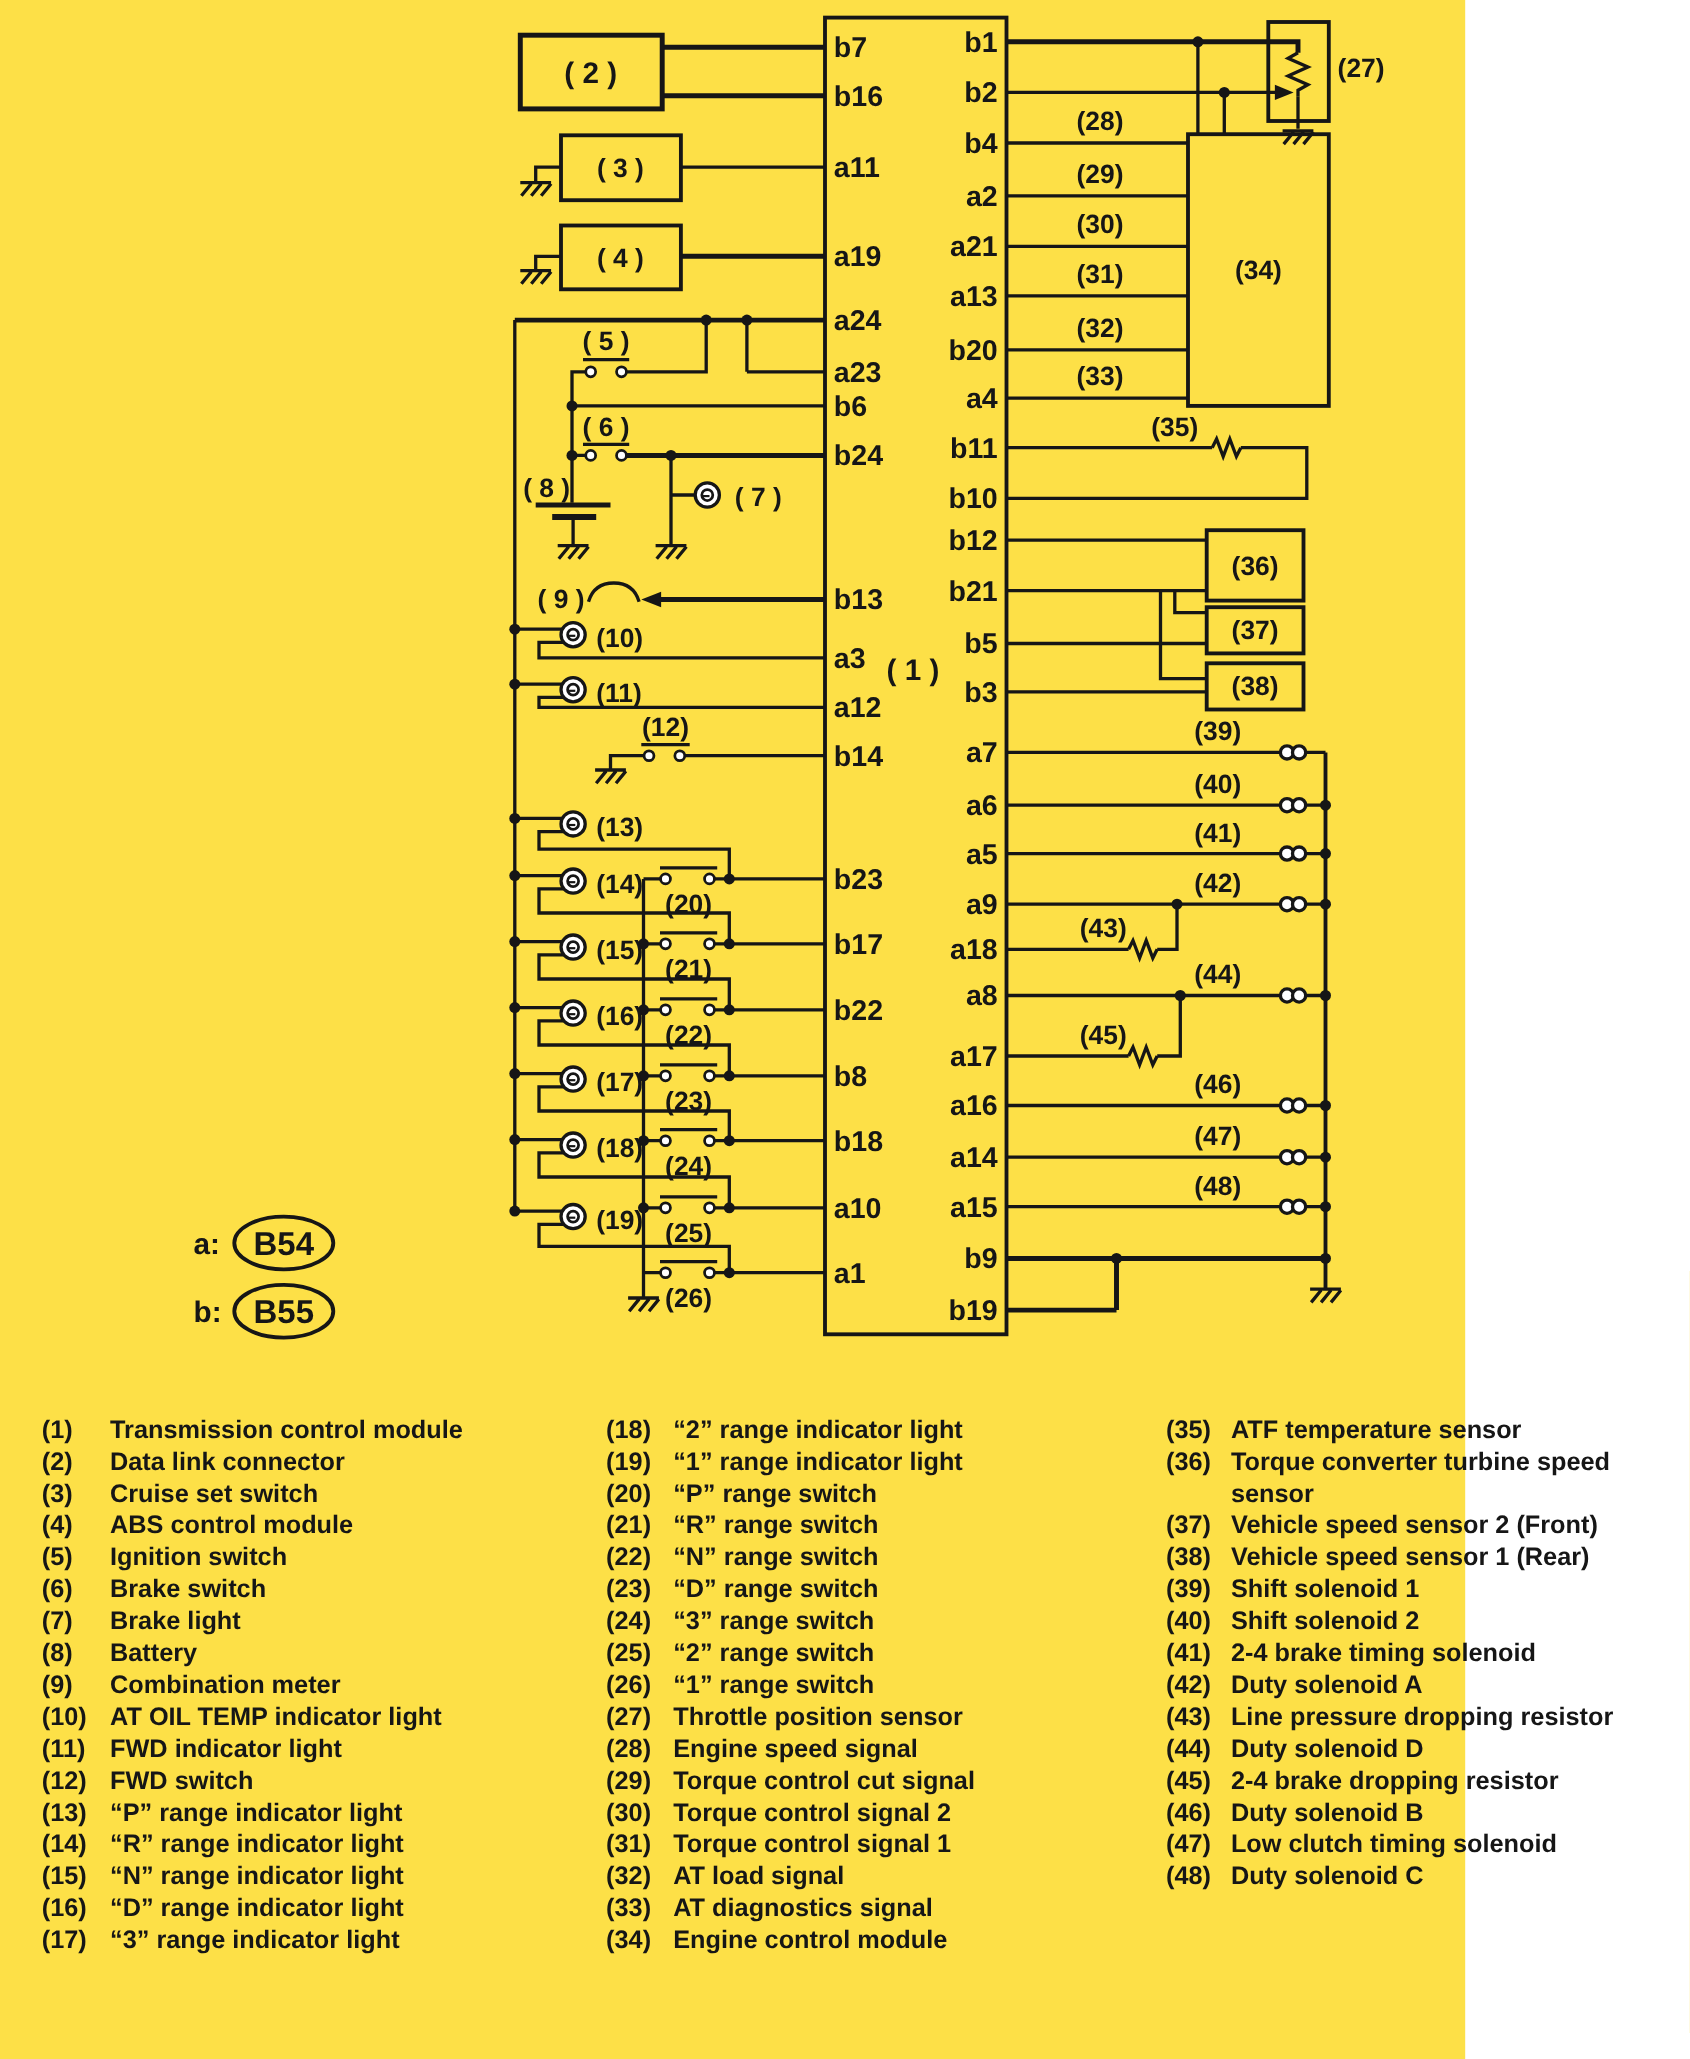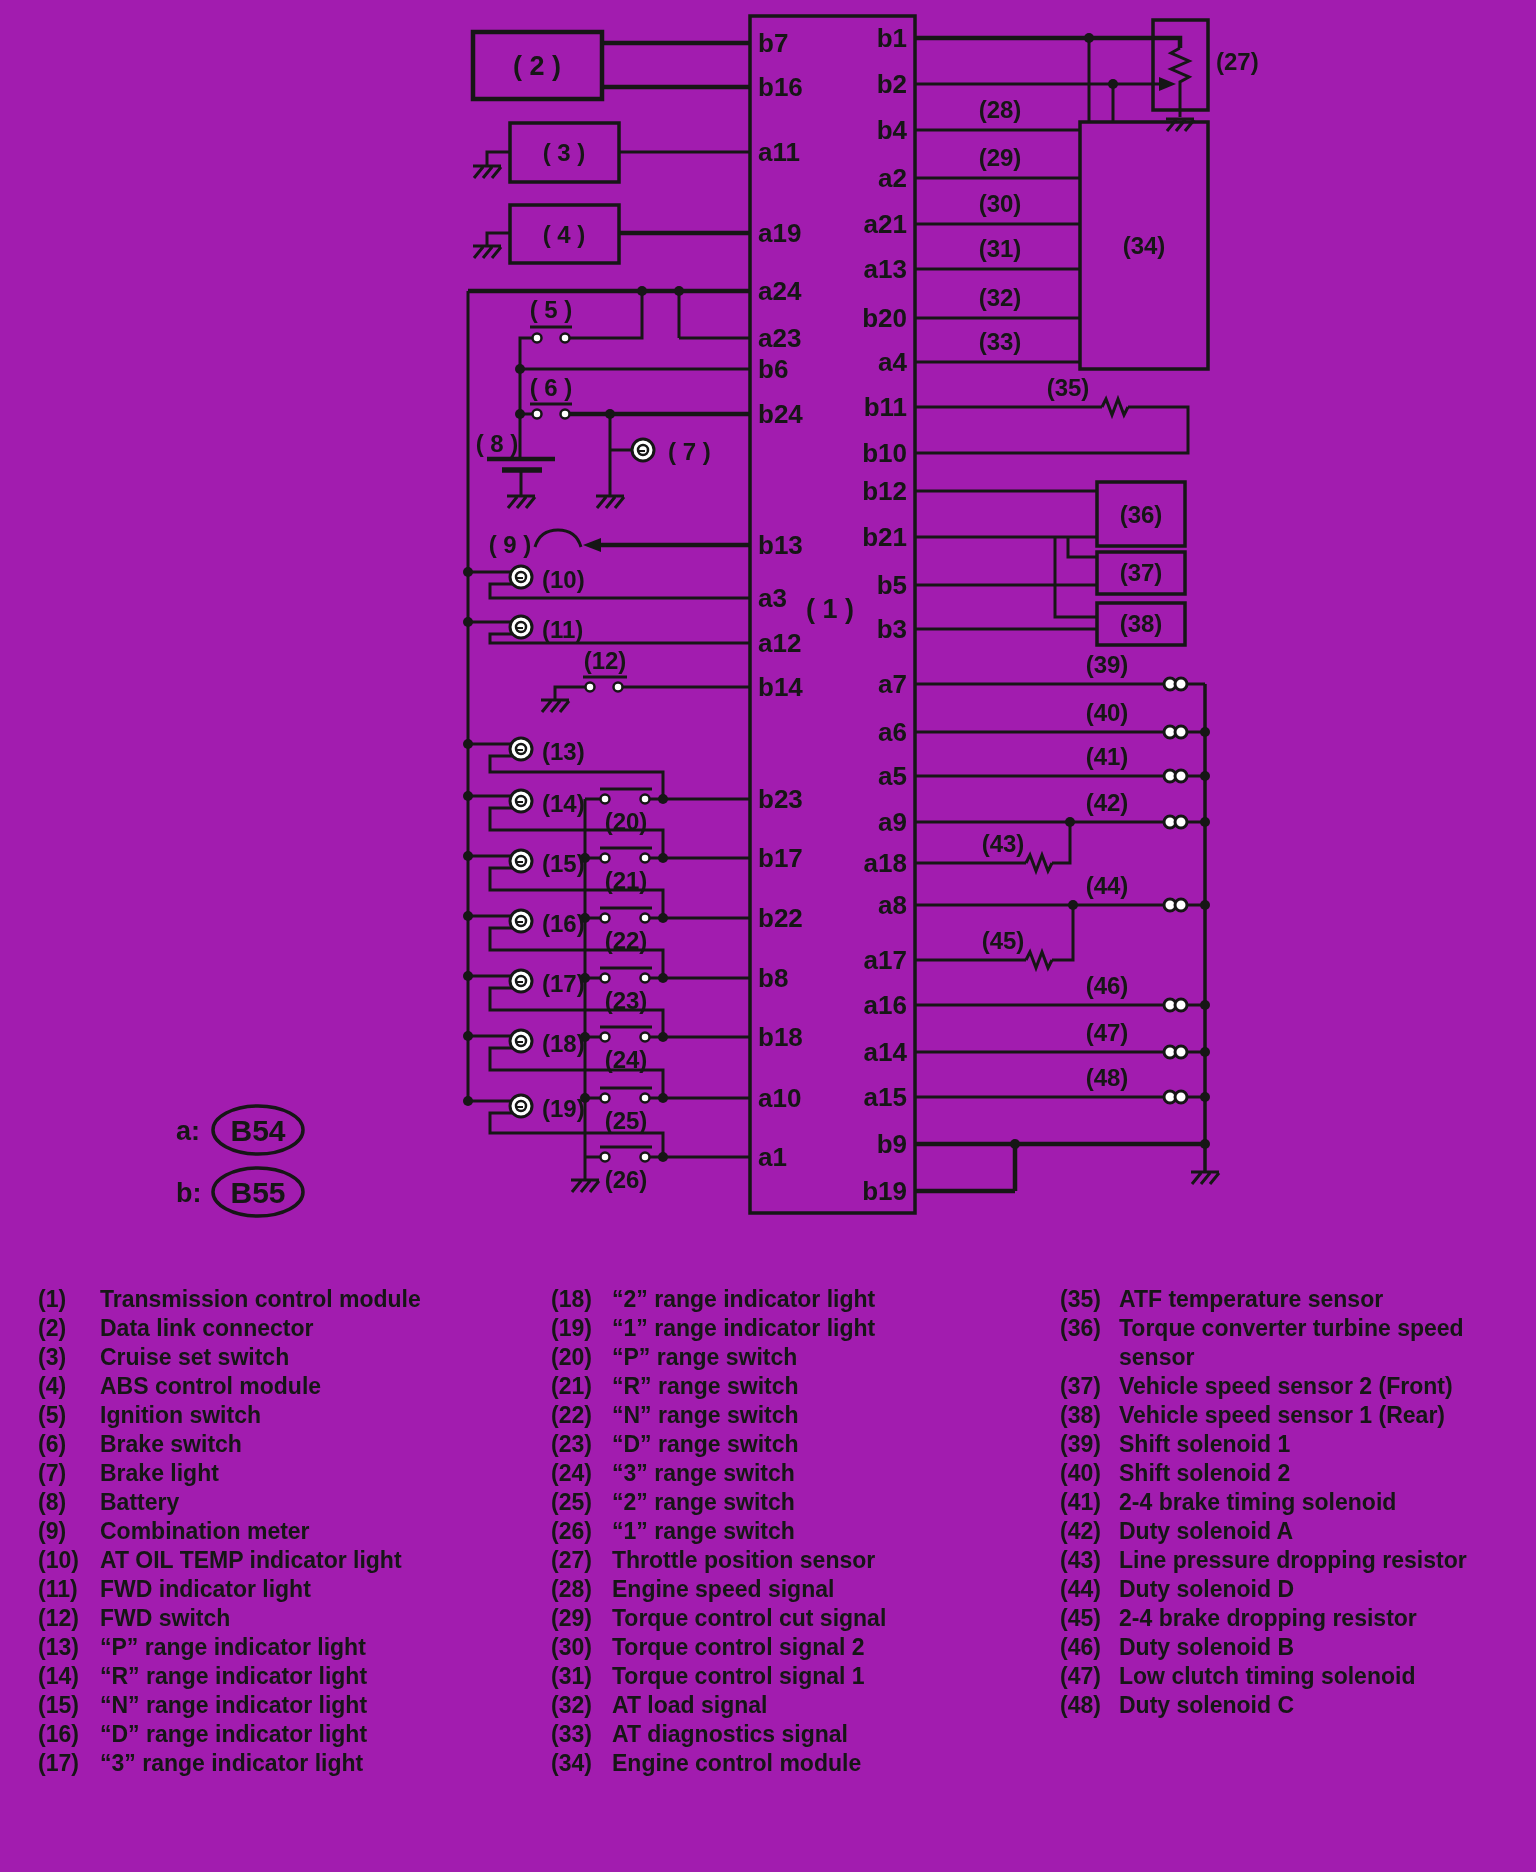--- a/index.html
+++ b/index.html
@@ -1,16 +1,16 @@
 <!DOCTYPE html>
 <html><head>
 <meta charset="utf-8">
 <style>
   html,body{margin:0;padding:0;background:#ffffff;}
-  .page{width:1536px;height:1872px;background:#a21caf;position:relative;}
+  .page{width:1332px;height:1872px;background:#fde047;position:relative;}
   svg{display:block;}
   text{font-family:"Liberation Sans","DejaVu Sans",sans-serif;font-weight:bold;fill:#161616;}
   .pin{font-size:26px;}
   .cp{font-size:24px;text-anchor:middle;}
   .cps{font-size:24px;}
   .big{font-size:27px;}
   .lg{font-size:23px;}
   .ov{font-size:30px;text-anchor:middle;}
   .w3{fill:none;stroke:#161616;stroke-width:3;}
   .w35{fill:none;stroke:#161616;stroke-width:3.5;}

